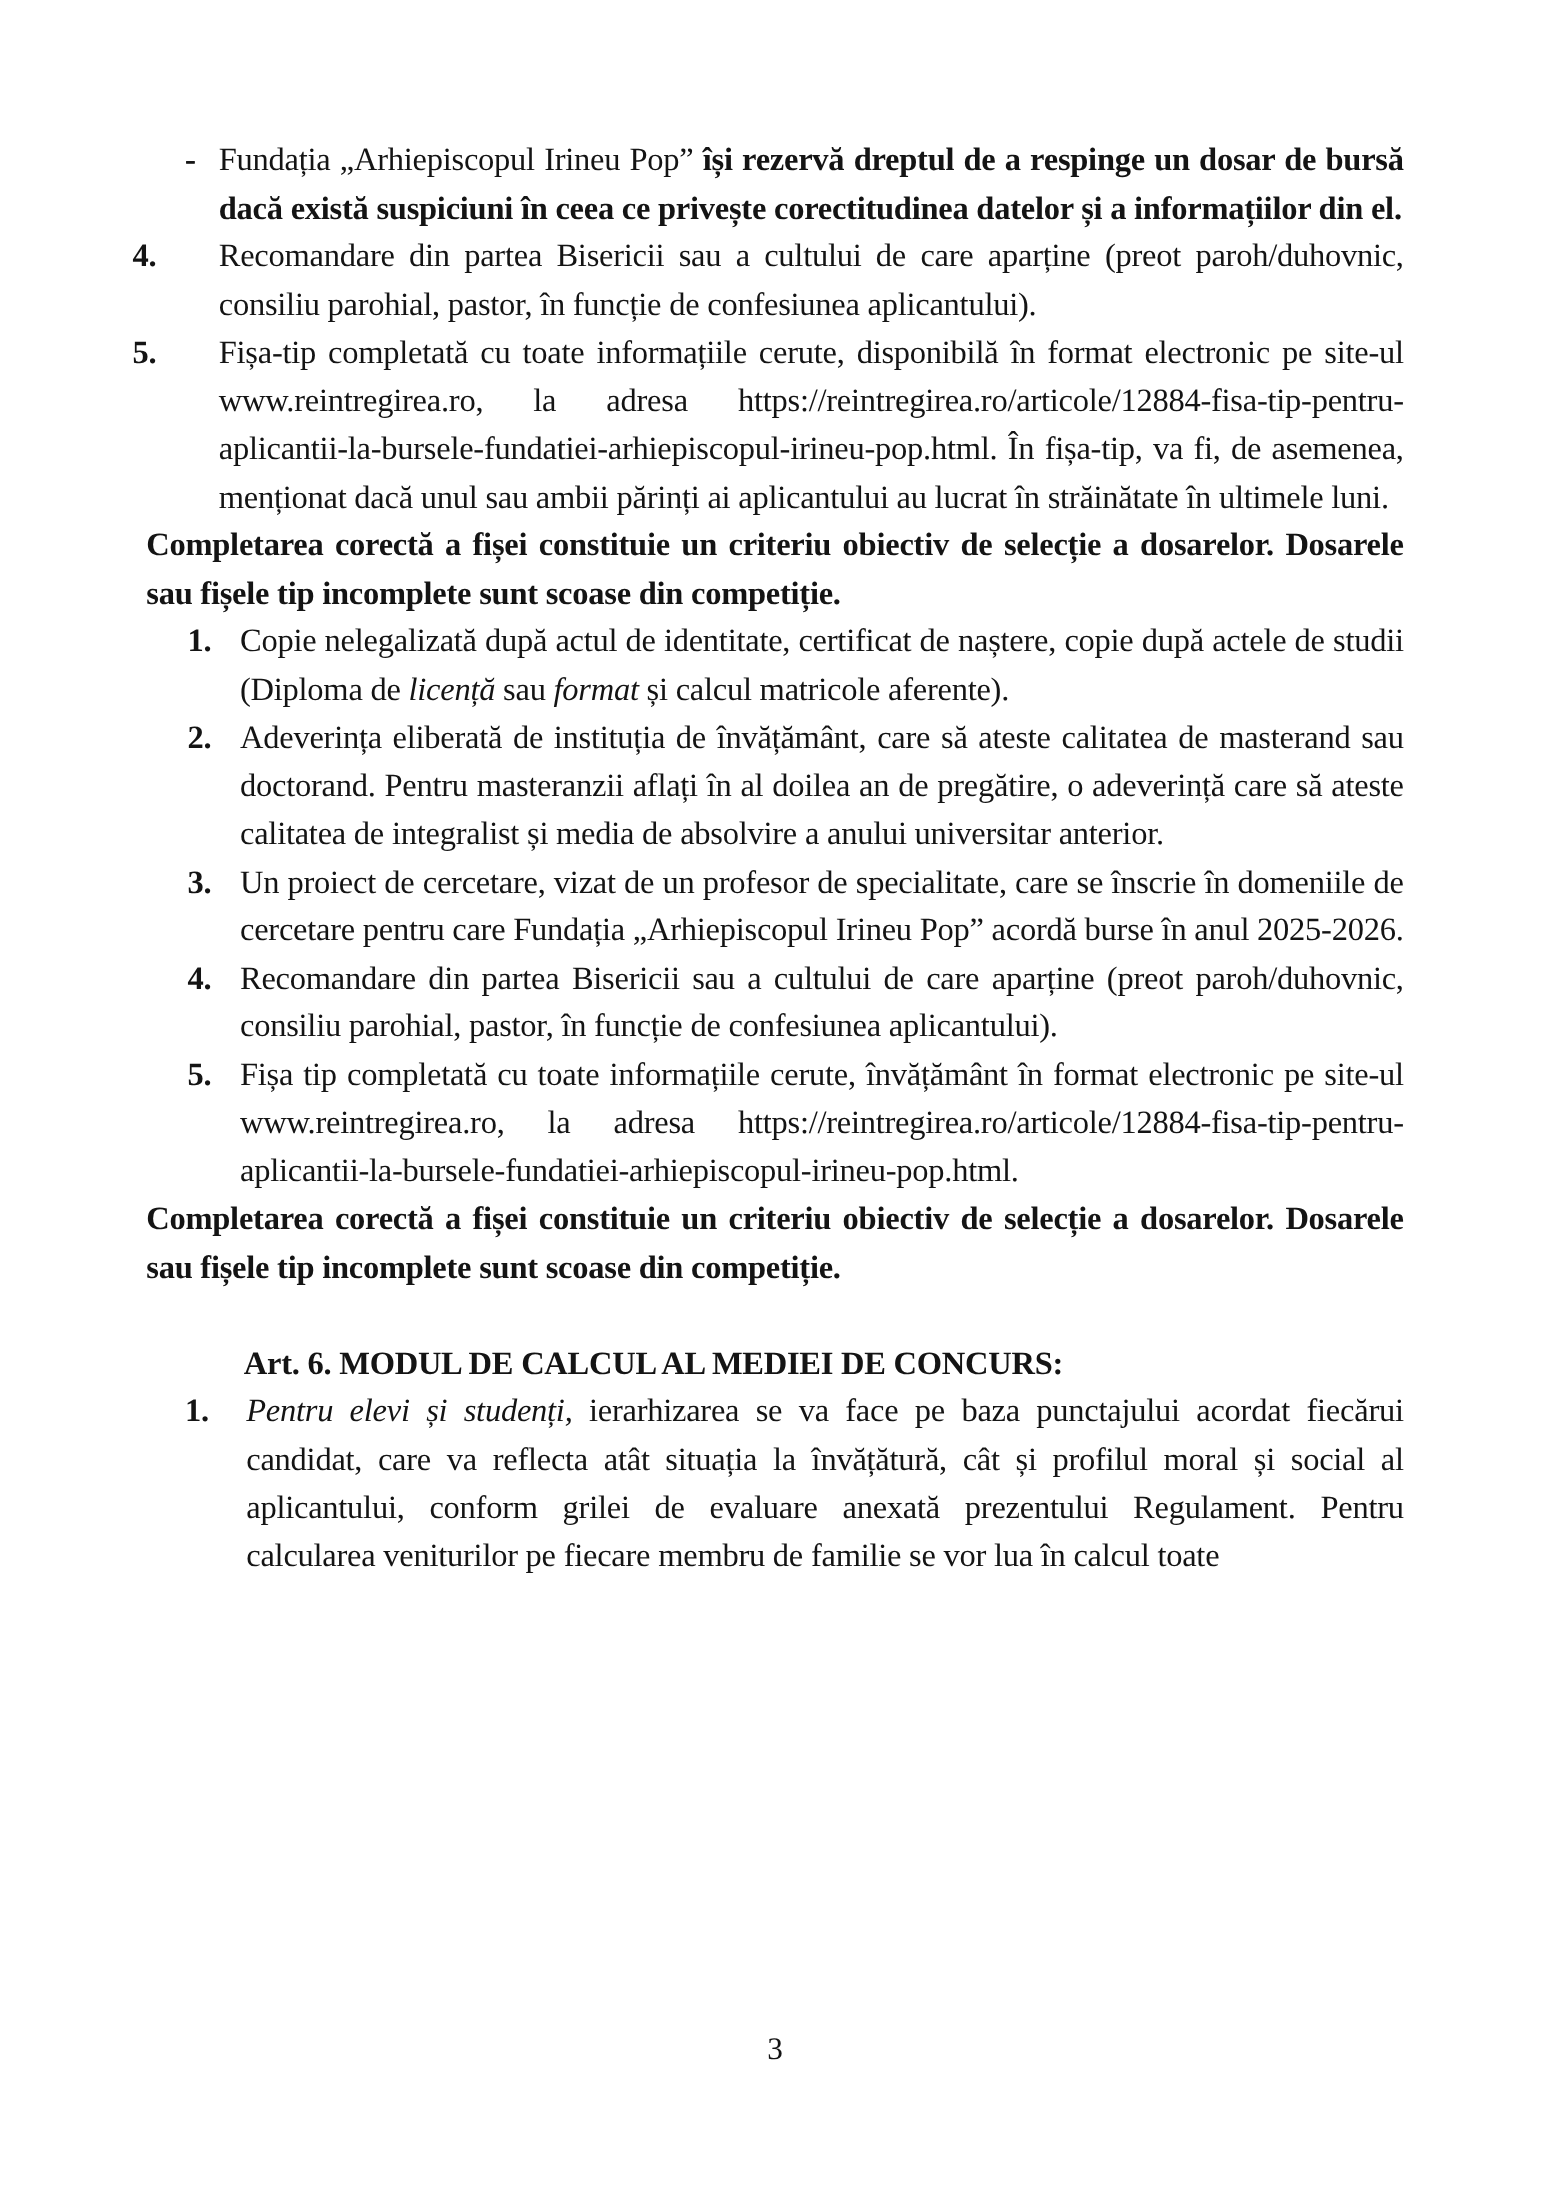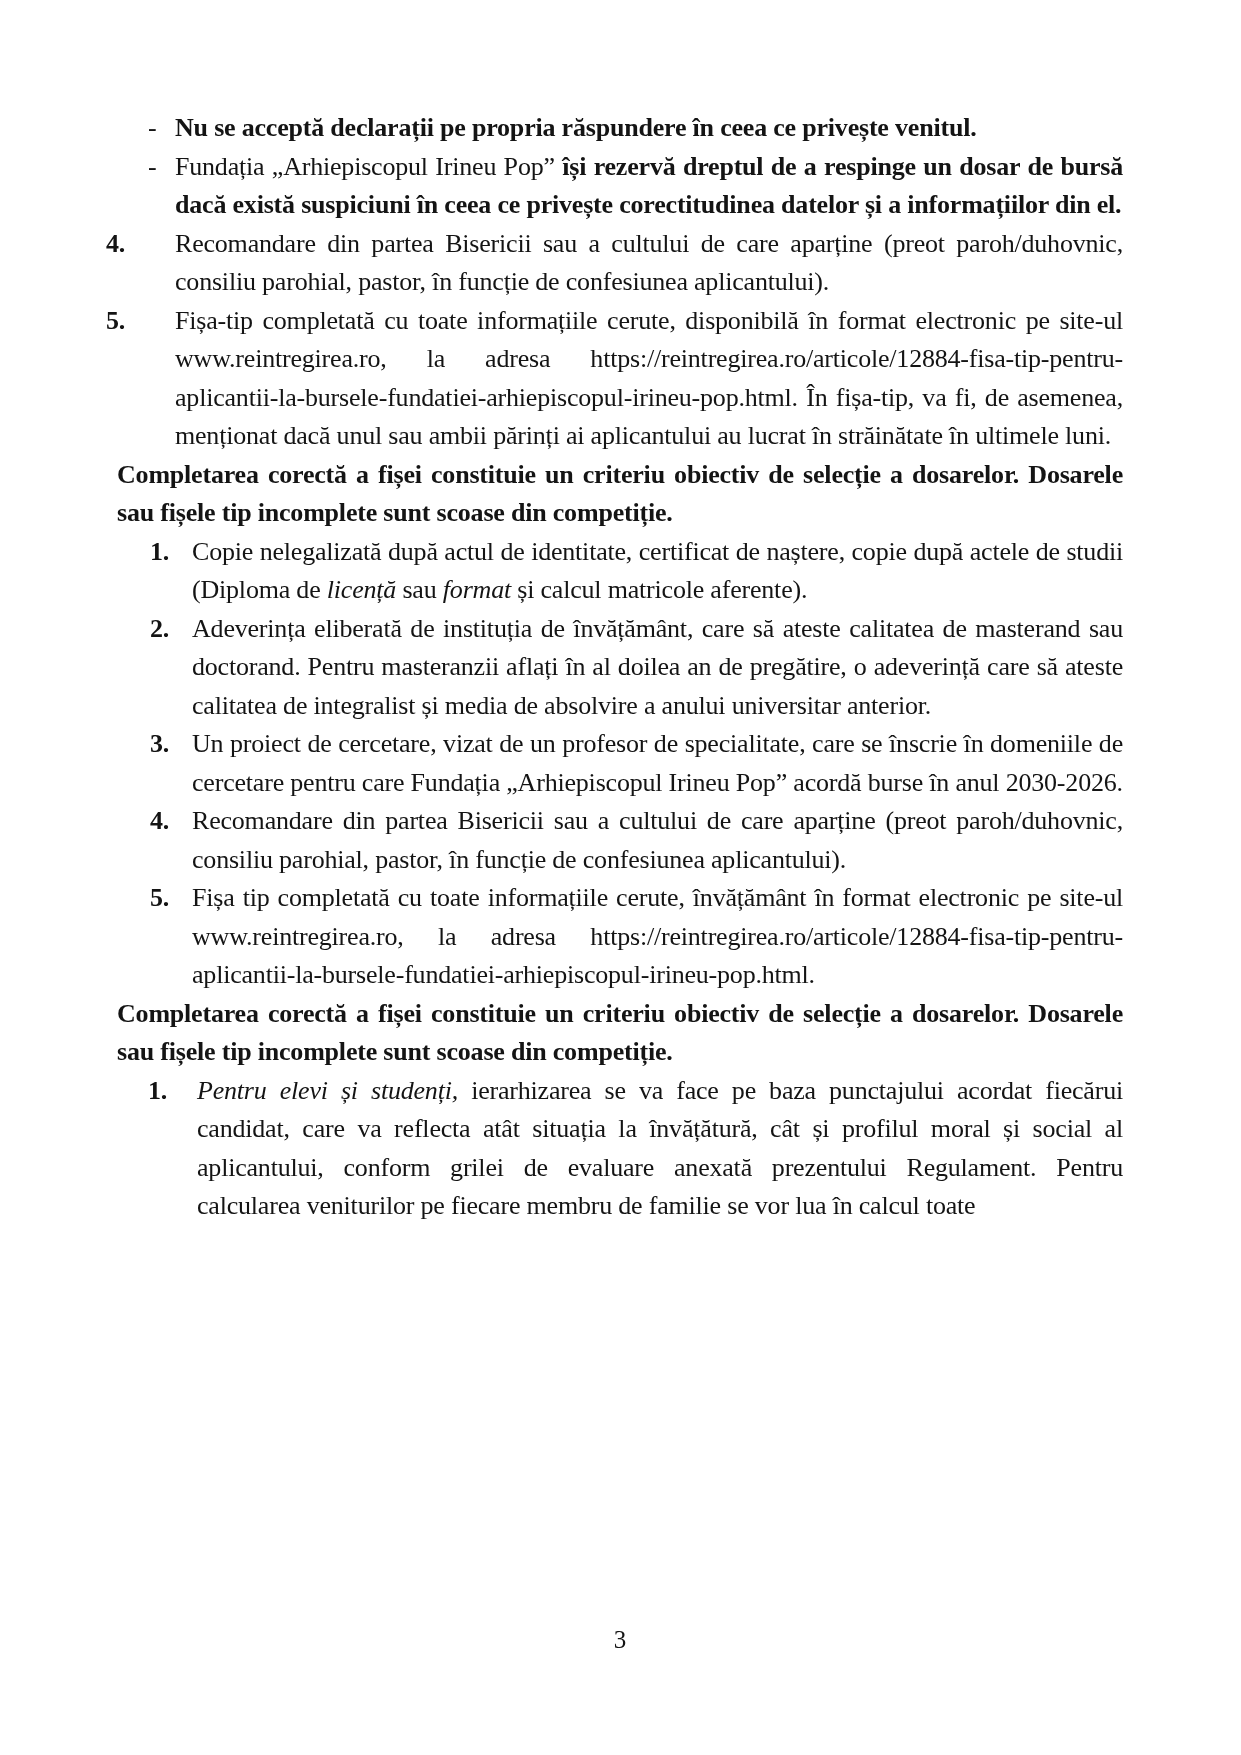--- a/index.html
+++ b/index.html
@@ -47,27 +47,28 @@
     text-align: center;
     font-size: 25px;
     line-height: 38.5px;
   }
 </style>
 </head>
 <body>
 
 <div class="page">
   <div class="content" id="content">
-      <div class="blk li dash"><span class="marker">-</span><span class="b ">Nu se acceptă declarații pe propria răspundere în ceea ce privește venitul.</span></div>
+      <div class="blk li dash"><span class="marker">-</span></div>
       <div class="blk li dash"><span class="marker">-</span><span class="">Fundația „Arhiepiscopul Irineu Pop” </span><span class="b ">își rezervă dreptul de a respinge un dosar de bursă dacă există suspiciuni în ceea ce privește corectitudinea datelor și a informațiilor din el.</span></div>
       <div class="blk li num-outer"><span class="marker">4.</span><span class="">Recomandare din partea Bisericii sau a cultului de care aparține (preot paroh/duhovnic, consiliu parohial, pastor, în funcție de confesiunea aplicantului).</span></div>
       <div class="blk li num-outer"><span class="marker">5.</span><span class="">Fișa-tip completată cu toate informațiile cerute, disponibilă în format electronic pe site-ul </span><span class="u ">www.reintregirea.ro</span><span class="">, la adresa https://reintregirea.ro/articole/12884-fisa-tip-pentru-aplicantii-la-bursele-fundatiei-arhiepiscopul-irineu-pop.html. În fișa-tip, va fi, de asemenea, menționat dacă unul sau ambii părinți ai aplicantului au lucrat în străinătate în ultimele luni.</span></div>
       <div class="blk para"><span class="b ">Completarea corectă a fișei constituie un criteriu obiectiv de selecție a dosarelor. Dosarele sau fișele tip incomplete sunt scoase din competiție.</span></div>
       <div class="blk li num-inner"><span class="marker">1.</span><span class="">Copie nelegalizată după actul de identitate, certificat de naștere, copie după actele de studii (Diploma de </span><span class="i ">licență</span><span class=""> sau </span><span class="i ">format</span><span class=""> și calcul matricole aferente).</span></div>
       <div class="blk li num-inner"><span class="marker">2.</span><span class="">Adeverința eliberată de instituția de învățământ, care să ateste calitatea de masterand sau doctorand. Pentru masteranzii aflați în al doilea an de pregătire, o adeverință care să ateste calitatea de integralist și media de absolvire a anului universitar anterior.</span></div>
-      <div class="blk li num-inner"><span class="marker">3.</span><span class="">Un proiect de cercetare, vizat de un profesor de specialitate, care se înscrie în domeniile de cercetare pentru care Fundația „Arhiepiscopul Irineu Pop” acordă burse în anul 2030-2026.</span></div>
+      <div class="blk li num-inner"><span class="marker">3.</span><span class="">Un proiect de cercetare, vizat de un profesor de specialitate, care se înscrie în domeniile de cercetare pentru care Fundația „Arhiepiscopul Irineu Pop” acordă burse în anul 2025-2026.</span></div>
       <div class="blk li num-inner"><span class="marker">4.</span><span class="">Recomandare din partea Bisericii sau a cultului de care aparține (preot paroh/duhovnic, consiliu parohial, pastor, în funcție de confesiunea aplicantului).</span></div>
       <div class="blk li num-inner"><span class="marker">5.</span><span class="">Fișa tip completată cu toate informațiile cerute, învățământ în format electronic pe site-ul </span><span class="u ">www.reintregirea.ro</span><span class="">, la adresa https://reintregirea.ro/articole/12884-fisa-tip-pentru-aplicantii-la-bursele-fundatiei-arhiepiscopul-irineu-pop.html.</span></div>
       <div class="blk para"><span class="b ">Completarea corectă a fișei constituie un criteriu obiectiv de selecție a dosarelor. Dosarele sau fișele tip incomplete sunt scoase din competiție.</span></div>
+      <div class="blk para indent-lg gap"><span class="b ">Art. 6. MODUL DE CALCUL AL MEDIEI DE CONCURS:</span></div>
       <div class="blk li num-art"><span class="marker">1.</span><span class="i ">Pentru elevi și studenți,</span><span class=""> ierarhizarea se va face pe baza punctajului acordat fiecărui candidat, care va reflecta atât situația la învățătură, cât și profilul moral și social al aplicantului, conform grilei de evaluare anexată prezentului Regulament. Pentru calcularea veniturilor pe fiecare membru de familie se vor lua în calcul toate</span></div>
     </div>
   <div class="page-number">3</div>
 </div>
 
 </body></html>

